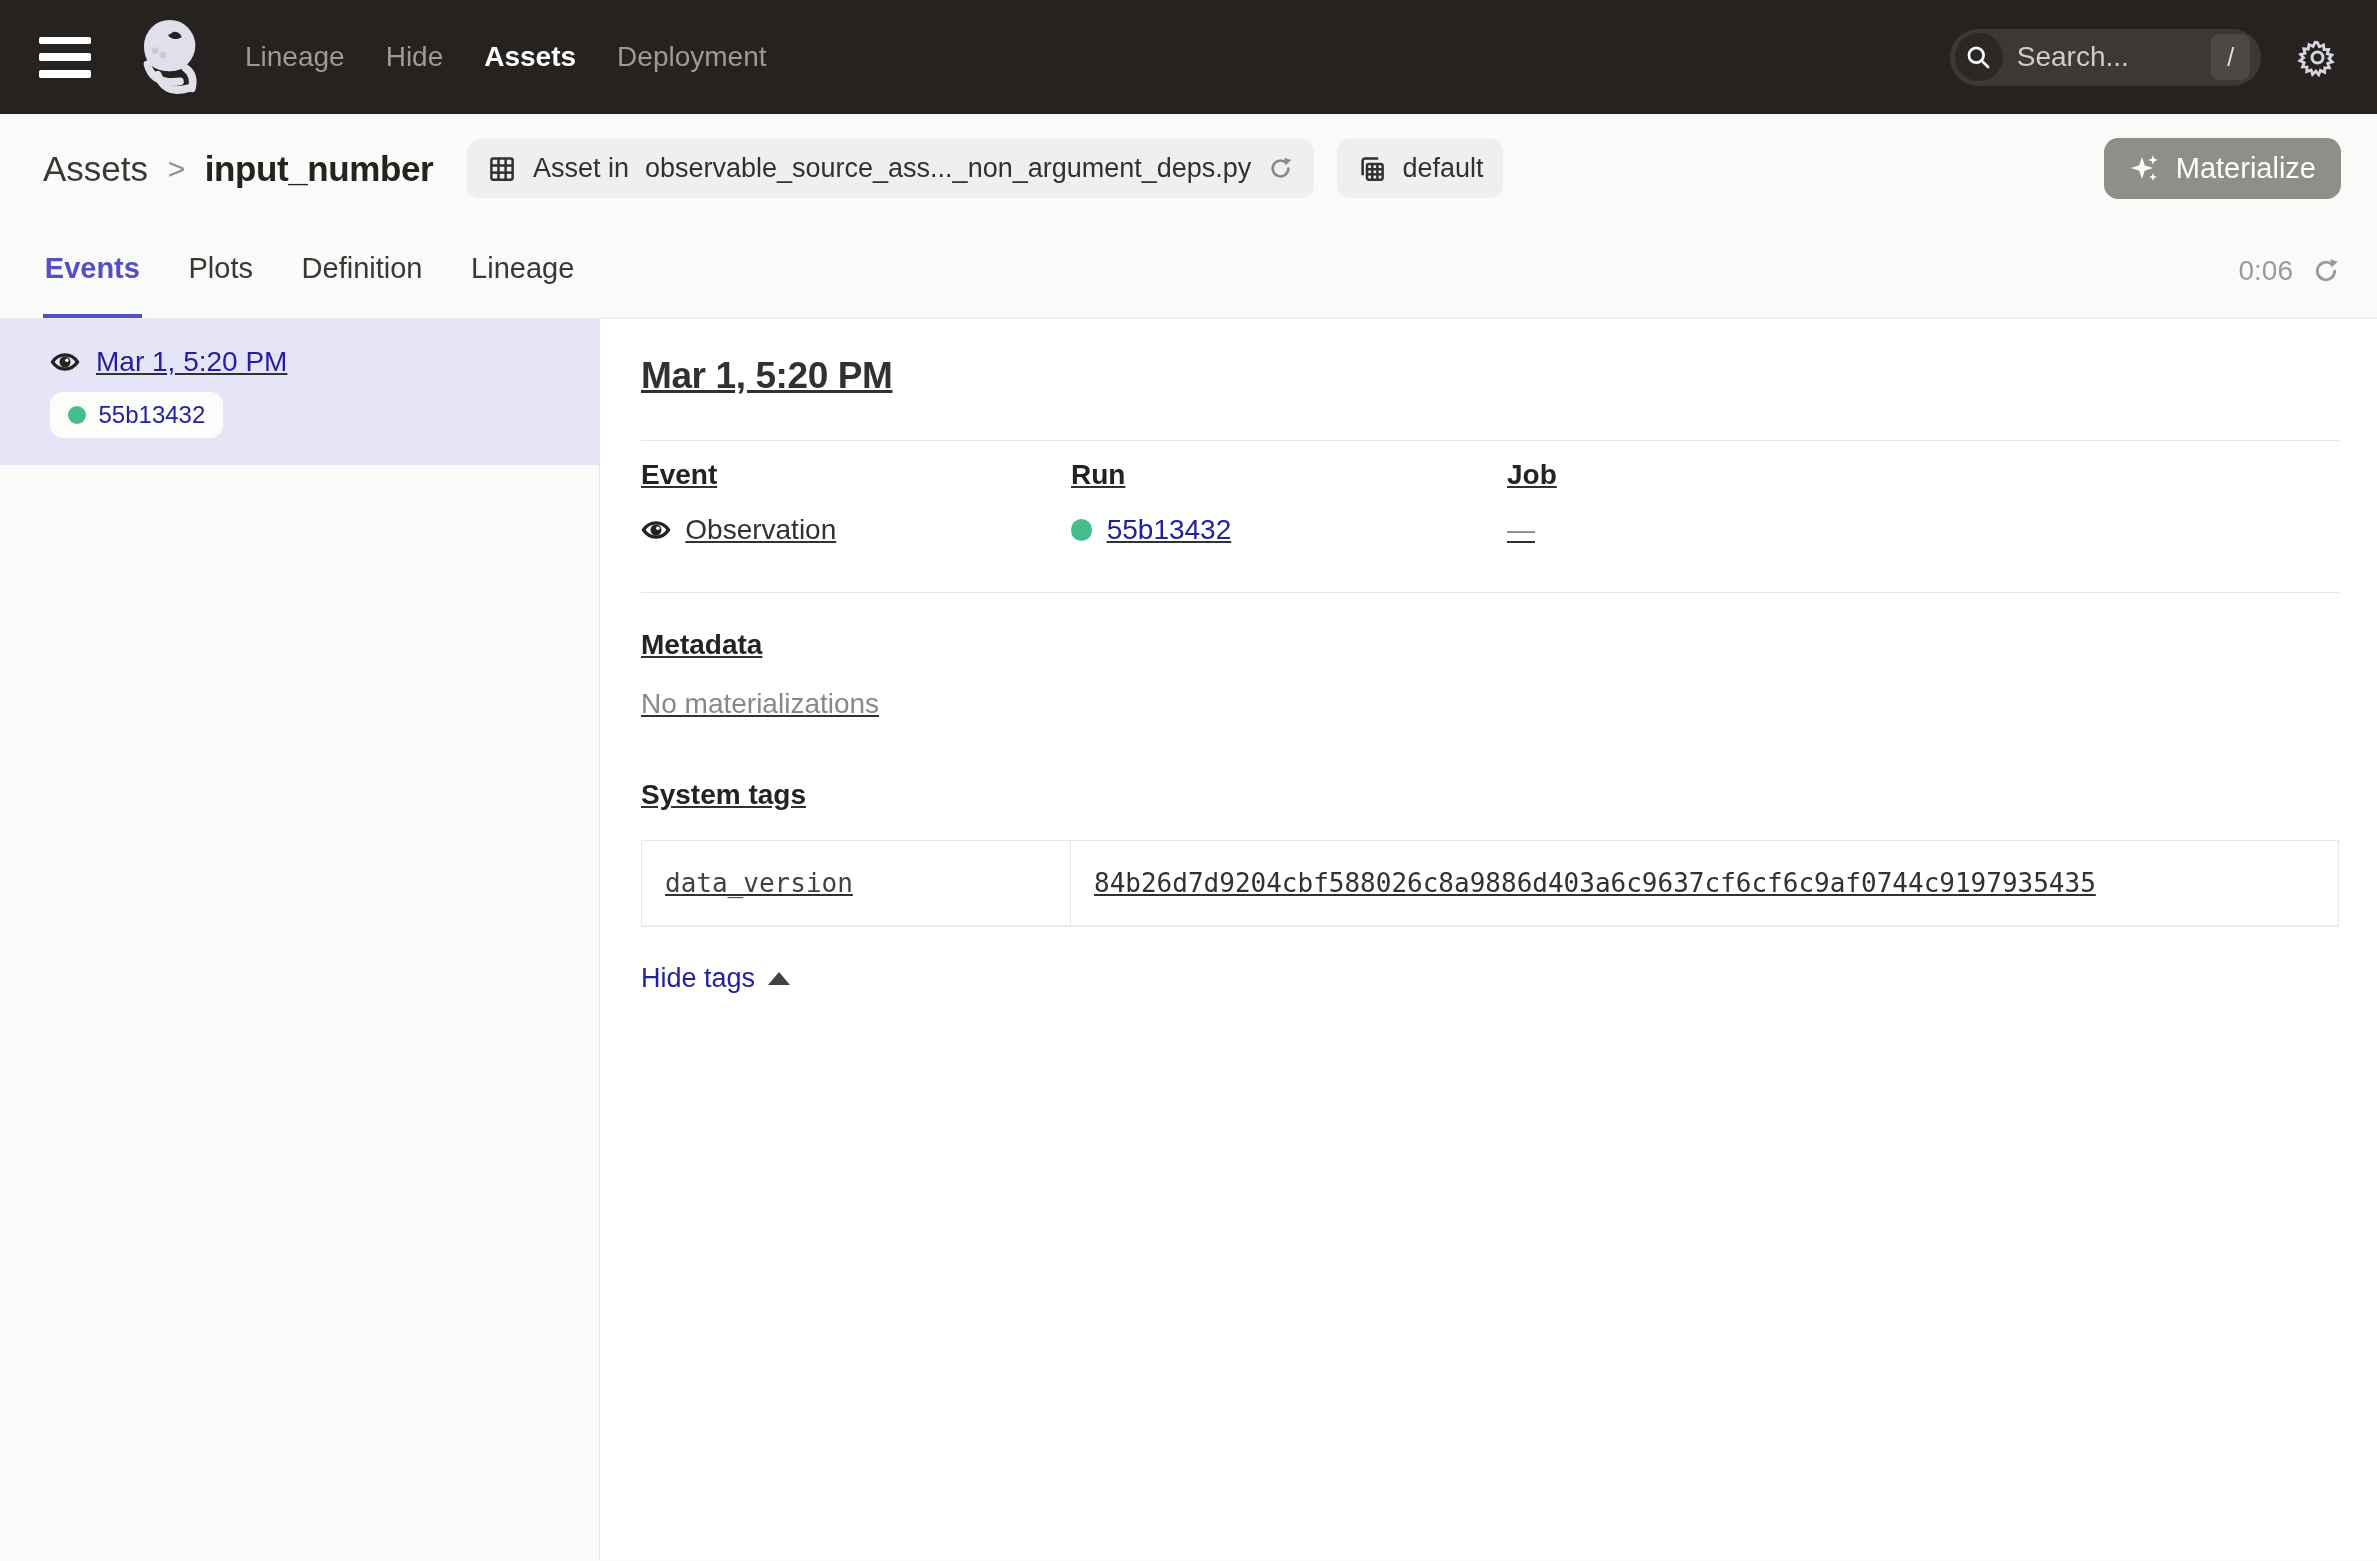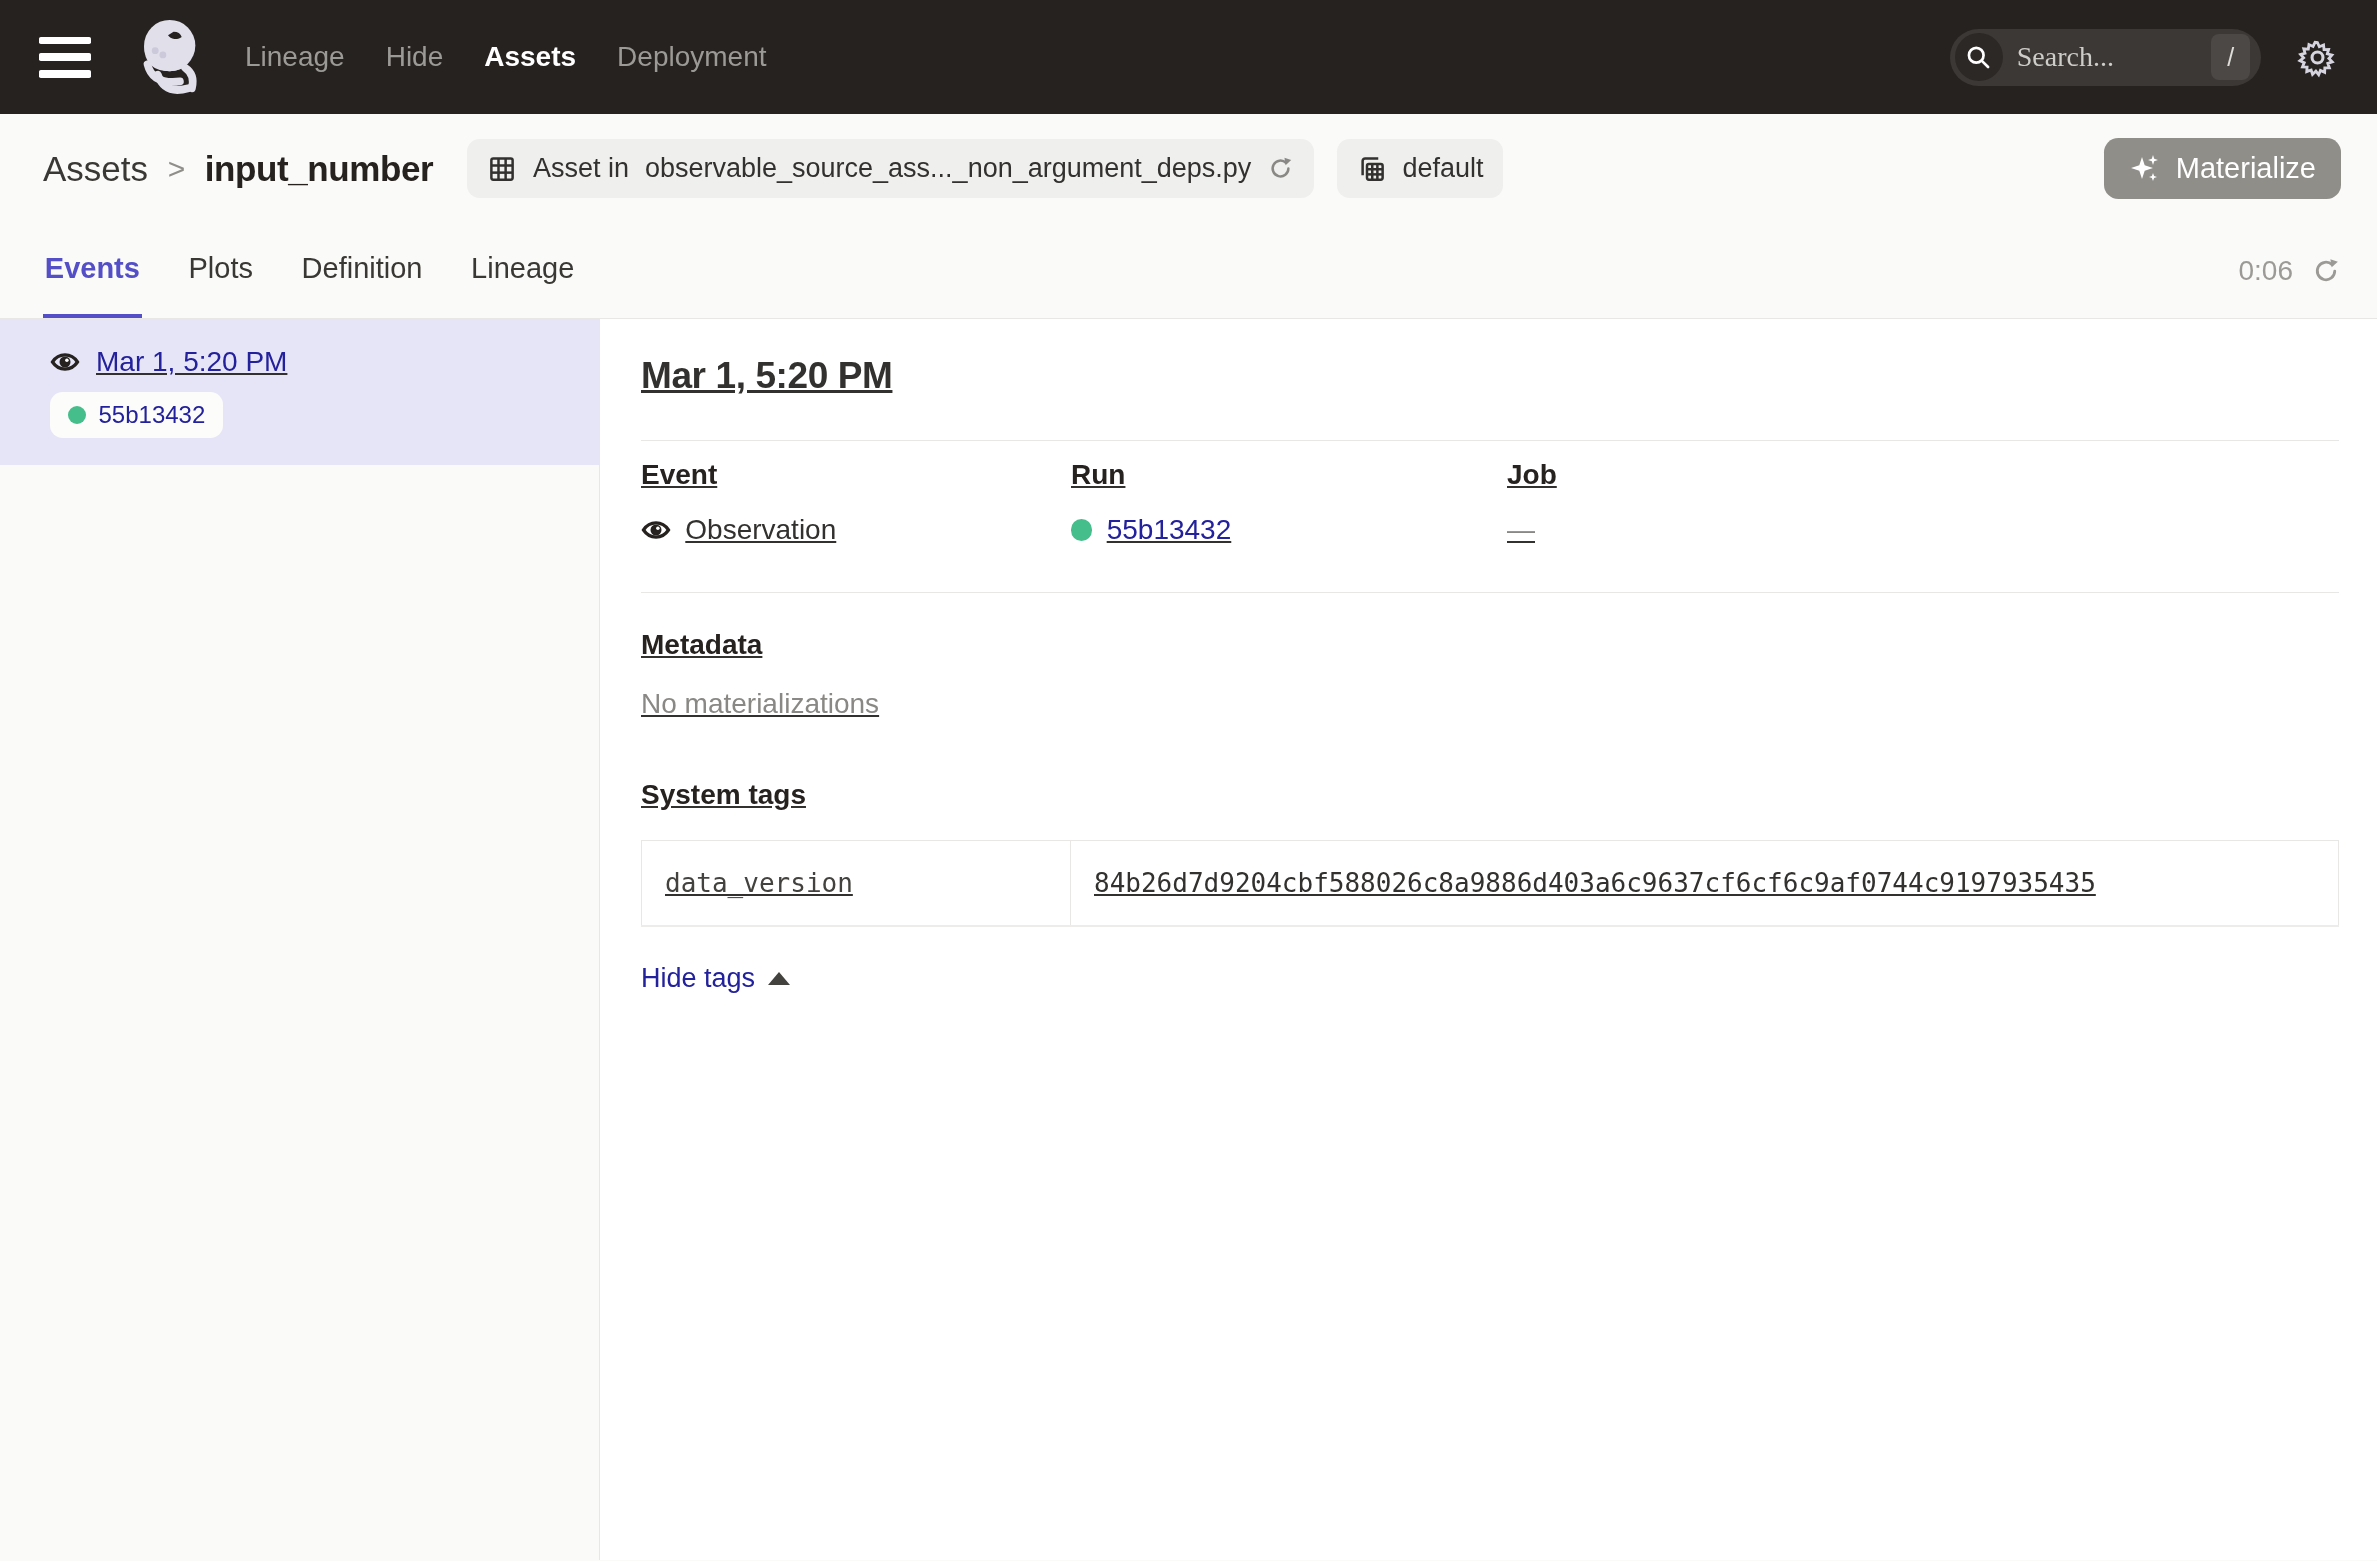--- a/index.html
+++ b/index.html
@@ -25,21 +25,21 @@
   .nav-item.active { color:#FFFFFF; font-weight:700; }
   .topnav .spacer { flex:1; }
   .searchbox {
     width:311px; height:57px; background:#3B3835; border-radius:30px;
     display:flex; align-items:center; padding:0 10.7px 0 4.5px; gap:14.3px;
   }
   .search-circle { width:48px; height:48px; border-radius:50%; background:#2B2825;
     display:flex; align-items:center; justify-content:center; flex:0 0 auto; }
   .searchbox input {
     background:transparent; border:none; outline:none; color:#7dd3fc;
-    font-size:28px; width:100%; font-family:Liberation Serif, serif;
+    font-size:28px; width:100%; font-family:Liberation Sans, sans-serif;
   }
   .searchbox input::placeholder { color:#CFCDC9; }
   .slash-key {
     flex:0 0 auto; width:39px; height:46px; background:#4B4845; border-radius:8px;
     color:#DFDEDA; font-size:25px; display:flex; align-items:center; justify-content:center;
   }
   .gear-btn { margin-left:36px; cursor:pointer; }
 
   
   .crumb-row {

